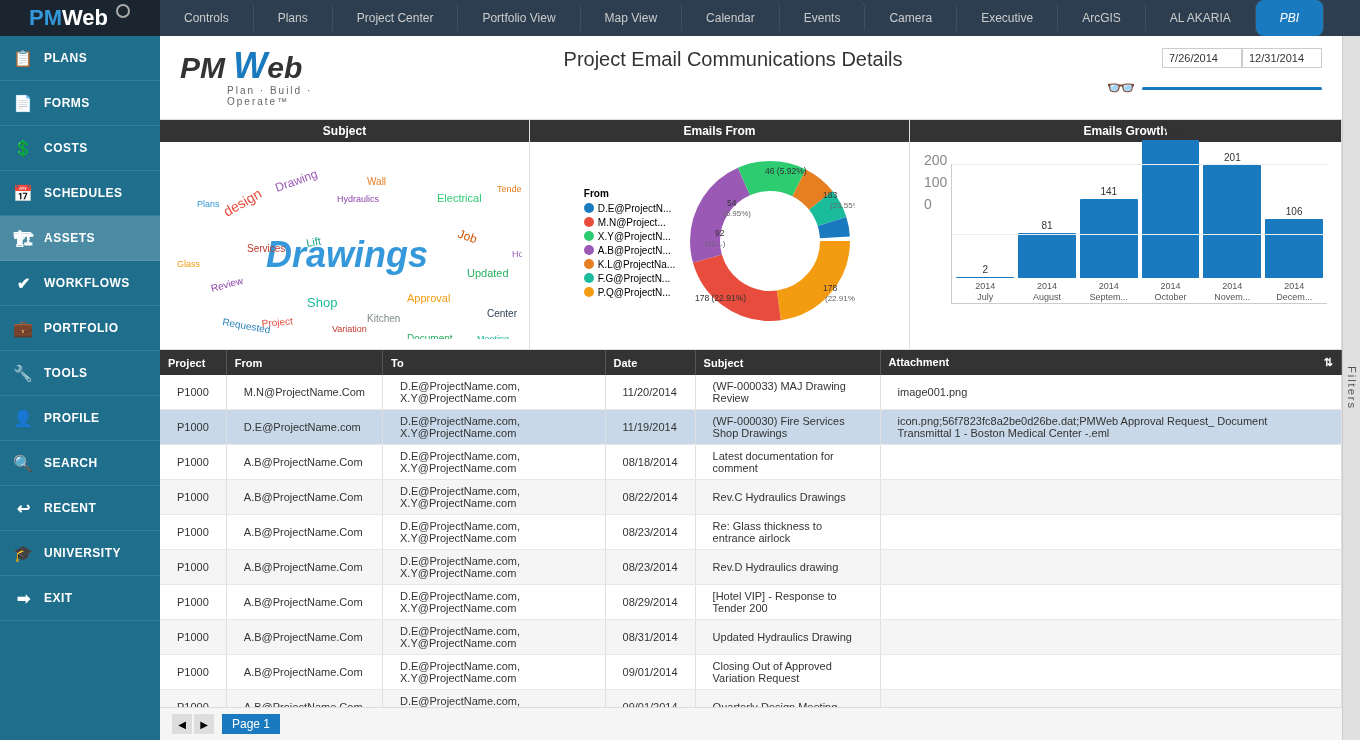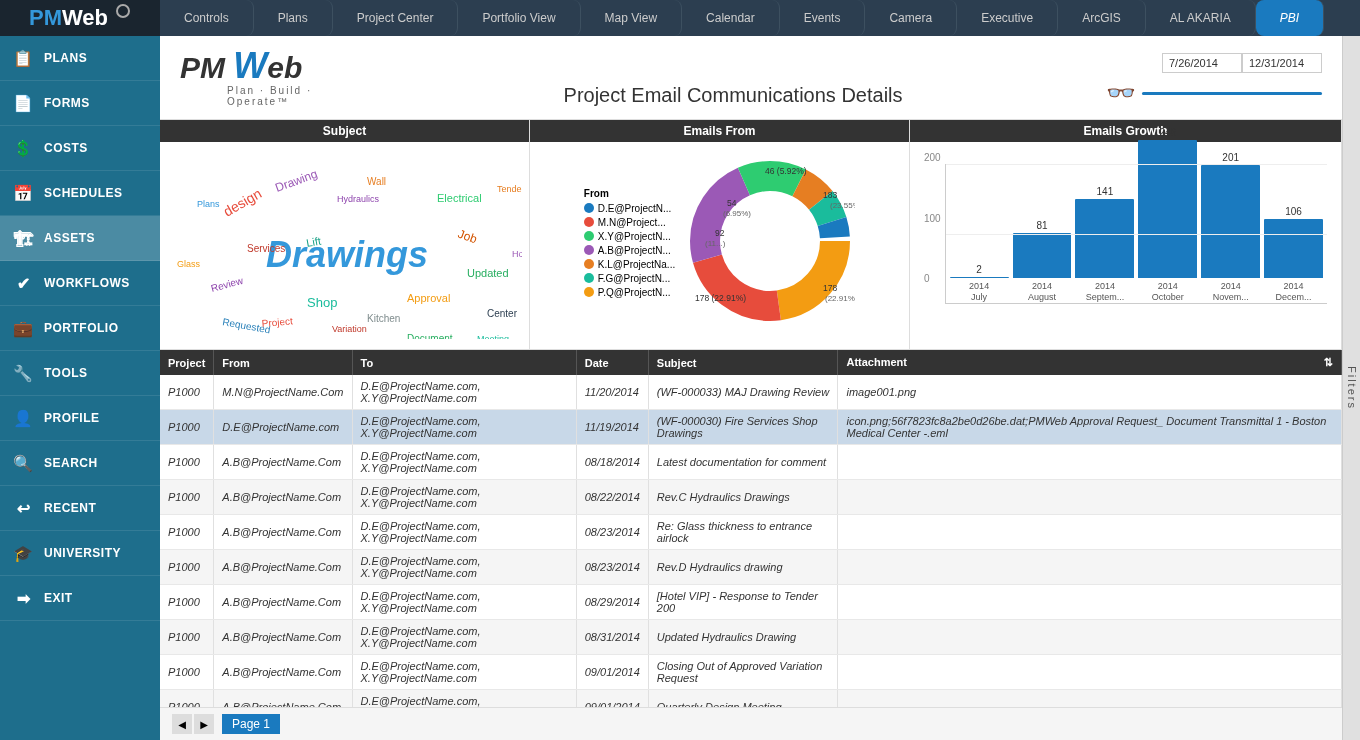--- a/index.html
+++ b/index.html
@@ -86,21 +86,21 @@
       background: white;
       overflow: hidden;
       display: flex;
       flex-direction: column;
       position: relative;
     }
 
     
     .report-header {
       display: flex;
-      align-items: flex-end;
+      align-items: flex-start;
       padding: 12px 20px;
       border-bottom: 1px solid #ddd;
       flex-shrink: 0;
     }
     .pmweb-logo-area {
       width: 180px;
     }
     .pmweb-logo-text {
       font-size: 28px;
       font-weight: bold;
@@ -248,22 +248,22 @@
       line-height: 1.2;
     }
     .bar-chart-wrapper {
       display: flex;
       height: 160px;
       padding: 4px;
     }
     .y-axis-col {
       display: flex;
       flex-direction: column;
-      justify-content: space-between;
-      font-size: 10px;
+      justify-content: flex-start;
+      font-size: 14px;
       color: #888;
       padding-right: 4px;
       padding-bottom: 20px;
       gap: 6px;
     }
 
     
     .table-section {
       flex: 1;
       overflow-y: auto;
@@ -280,25 +280,24 @@
       text-align: left;
       border-right: 1px solid #555;
       position: sticky;
       top: 0;
       font-weight: bold;
     }
     tbody tr:nth-child(even) { background: #f5f5f5; }
     tbody tr:nth-child(odd) { background: white; }
     tbody tr.selected { background: #c8d8e8; }
     tbody td {
-      padding: 5px 8px;
+      padding: 5px 17px;
       border-right: 1px solid #e0e0e0;
       border-bottom: 1px solid #e8e8e8;
       color: #333;
-      font-style: italic;
     }
 
     
     .pagination {
       display: flex;
       align-items: center;
       padding: 6px 12px;
       border-top: 1px solid #ddd;
       background: #f5f5f5;
       flex-shrink: 0;

